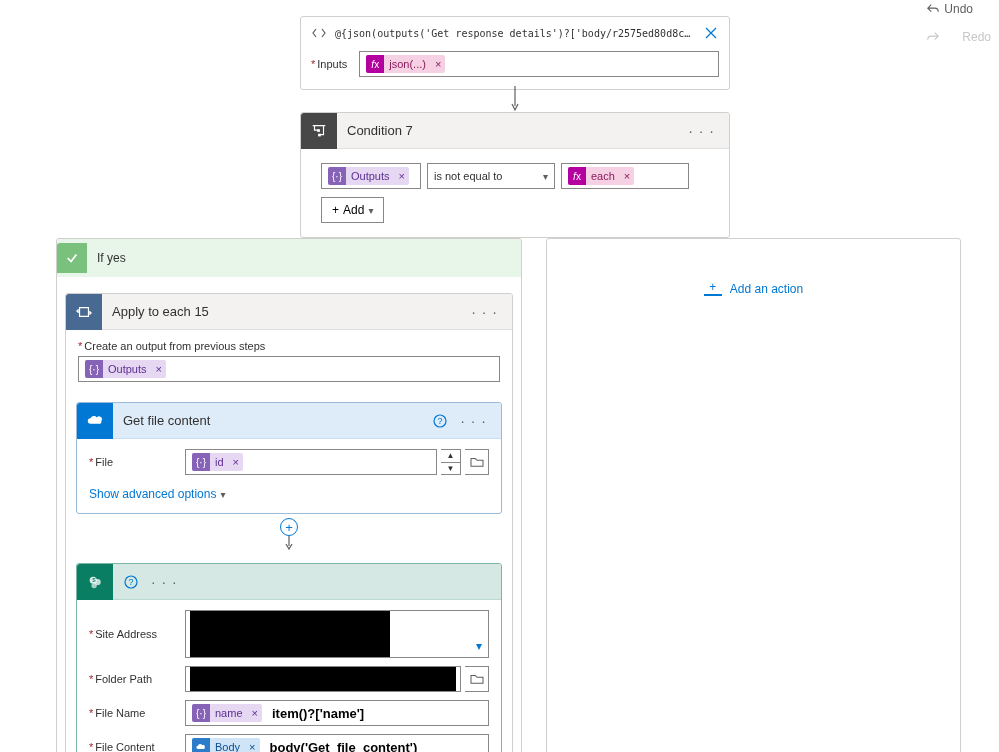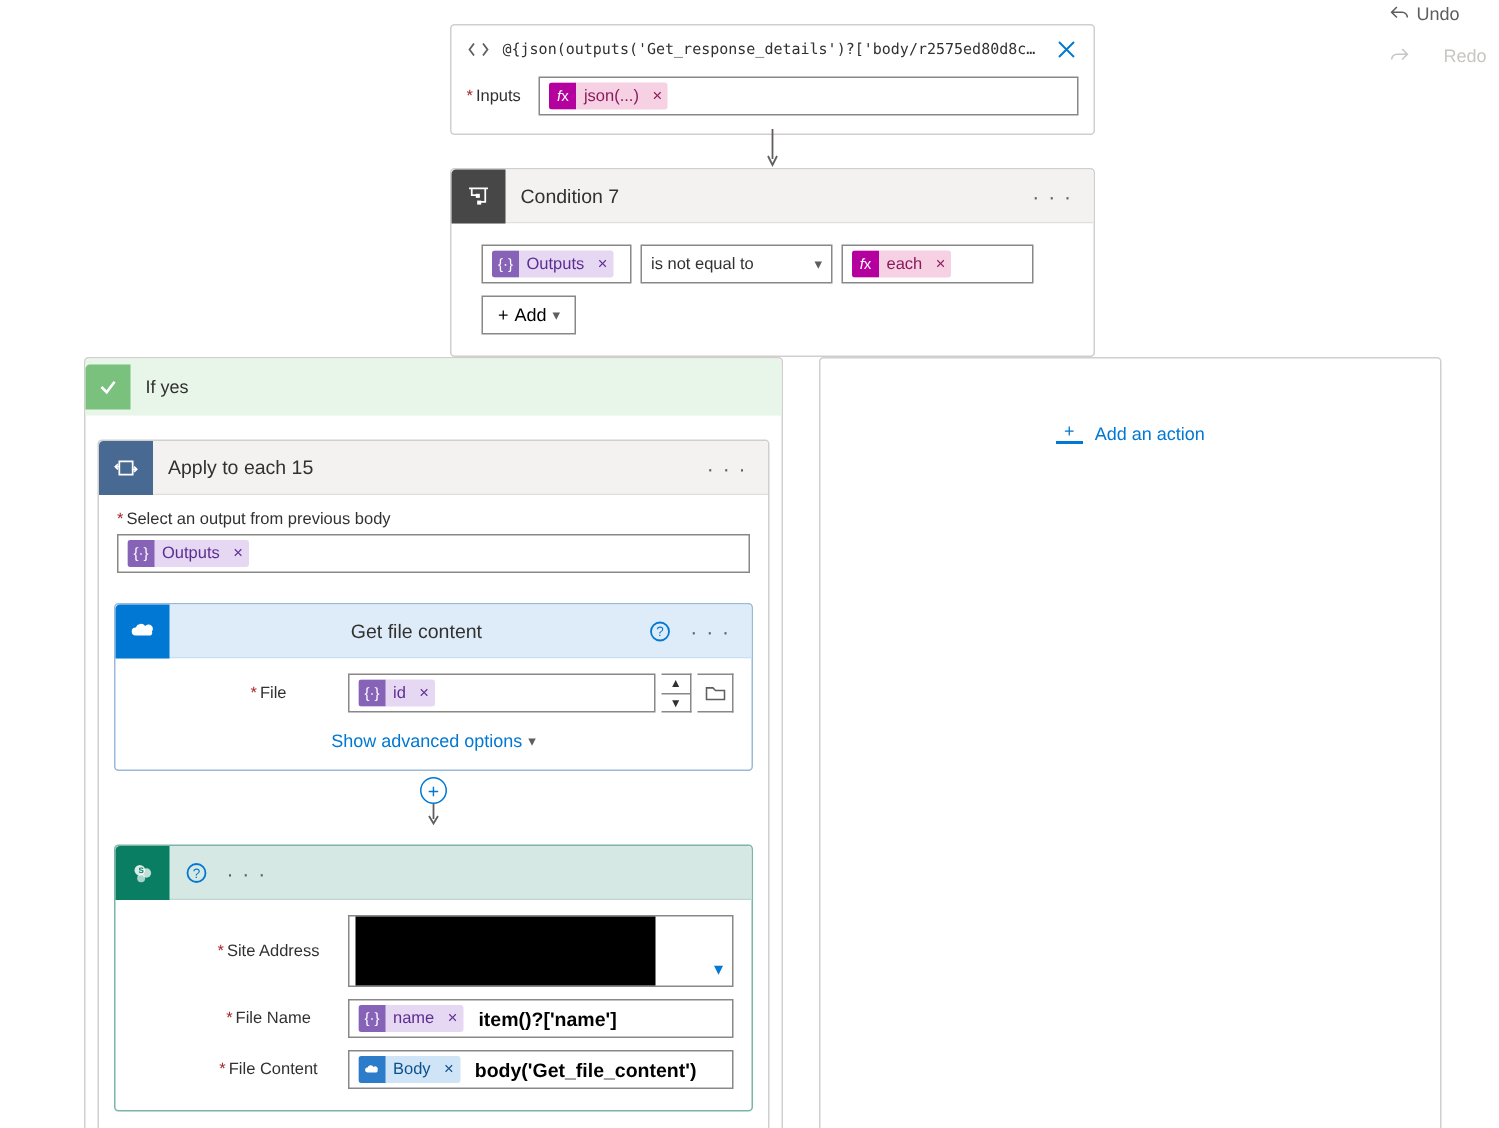--- a/index.html
+++ b/index.html
@@ -140,30 +140,30 @@
   .apply-card .card-header { background: #f3f2f1; }
   .apply-icon { background: #486991; color: #fff; }
 
   .apply-body { padding: 10px 12px; }
   .small-label { font-size: 11px; color: #323130; margin-bottom: 4px; display: block; }
   .small-label .req { color: #a4262c; margin-right: 2px; }
   .wide-input { border: 1px solid #8a8886; height: 26px; background: #fff; display: flex; align-items: center; padding: 0 4px; }
 
   
   .nested-area { padding: 0 10px 12px 10px; }
-  .action-card { border: 1px solid #9bb9d8; border-radius: 3px; background: #fff; margin-top: 10px; text-align: center; }
+  .action-card { border: 1px solid #9bb9d8; border-radius: 3px; background: #fff; margin-top: 10px; }
   .action-card.onedrive .card-header { background: #deecf9; border-bottom: 1px solid #c7dff5; }
   .onedrive-icon { background: #0078d4; color: #fff; }
   .action-card.sharepoint { border: 1px solid #7bb5a8; }
   .action-card.sharepoint .card-header { background: #d5e8e3; border-bottom: 1px solid #bcd9d1; }
   .sharepoint-icon { background: #0a7e63; color: #fff; }
 
   .action-body { padding: 10px 12px 6px 12px; }
   .field-row { display: flex; align-items: center; margin-bottom: 8px; gap: 10px; }
-  .field-row .label-col { width: 86px; font-size: 11px; color: #323130; margin-left: 47px; }
+  .field-row .label-col { width: 86px; font-size: 11px; color: #323130; }
   .field-row .label-col .req { color: #a4262c; margin-right: 2px; }
   .field-row .input-col { flex: 1; display: flex; align-items: center; gap: 4px; }
   .field-input { border: 1px solid #8a8886; height: 26px; background: #fff; display: flex; align-items: center; padding: 0 4px; flex: 1; position: relative; }
   .stepper { width: 20px; display: flex; flex-direction: column; border: 1px solid #8a8886; border-left: none; height: 26px; }
   .stepper div { flex: 1; display: flex; align-items: center; justify-content: center; font-size: 8px; border-bottom: 1px solid #8a8886; cursor: pointer; }
   .stepper div:last-child { border-bottom: none; }
   .folder-icon { width: 24px; height: 26px; border: 1px solid #8a8886; border-left: none; display: inline-flex; align-items: center; justify-content: center; cursor: pointer; color: #605e5c; font-size: 12px; }
 
   .show-advanced { color: #0078d4; font-size: 12px; margin-top: 4px; cursor: pointer; display: inline-flex; align-items: center; gap: 4px; padding-bottom: 6px; }
 
@@ -322,21 +322,21 @@
           <span class="icon-sq apply-icon">
             <svg viewBox="0 0 18 18" width="16" height="16">
                 <path d="M4 4 H14 V14 H4 Z M4 8 L1 8 M14 10 L17 10" stroke="#fff" stroke-width="1.3" fill="none"></path>
                 <path d="M3 6 L1 8 L3 10 M15 8 L17 10 L15 12" stroke="#fff" stroke-width="1.3" fill="none"></path>
               </svg>
           </span>
           <span class="card-title">Apply to each 15</span>
           <span class="ellipsis">· · ·</span>
         </div>
         <div class="apply-body">
-          <span class="small-label"><span class="req">*</span><span>Select an output from previous body</span></span>
+          <span class="small-label"><span class="req">*</span><span>Create an output from previous steps</span></span>
           <div class="wide-input">
             <span class="token purple">
               <span class="tk-icon">{·}</span>
               <span class="tk-label">Outputs</span>
               <span class="tk-close">×</span>
             </span>
           </div>
         </div>
         <div class="nested-area">
 
@@ -417,20 +417,33 @@
               <div class="field-row sp-redact-row">
                 <div class="label-col"><span class="req">*</span><span>Site Address</span></div>
                 <div class="input-col">
                   <div class="field-input" style="height:48px;">
                     <div class="redacted-tall"></div>
                     <span class="sp-chevron" style="bottom:4px;">▾</span>
                   </div>
                 </div>
               </div>
               <div class="field-row">
+                <div class="label-col"><span class="req">*</span><span>Folder Path</span></div>
+                <div class="input-col">
+                  <div class="field-input">
+                    <div class="redacted"></div>
+                  </div>
+                  <span class="folder-icon">
+                    <svg viewBox="0 0 16 14" width="14" height="12">
+                        <path d="M1 3 H6 L8 5 H15 V12 H1 Z" fill="none" stroke="#605e5c" stroke-width="1.2"></path>
+                      </svg>
+                  </span>
+                </div>
+              </div>
+              <div class="field-row">
                 <div class="label-col"><span class="req">*</span><span>File Name</span></div>
                 <div class="input-col">
                   <div class="field-input">
                     <span class="token purple">
                       <span class="tk-icon">{·}</span>
                       <span class="tk-label">name</span>
                       <span class="tk-close">×</span>
                     </span>
                     <span class="extra-expr">item()?['name']</span>
                   </div>

